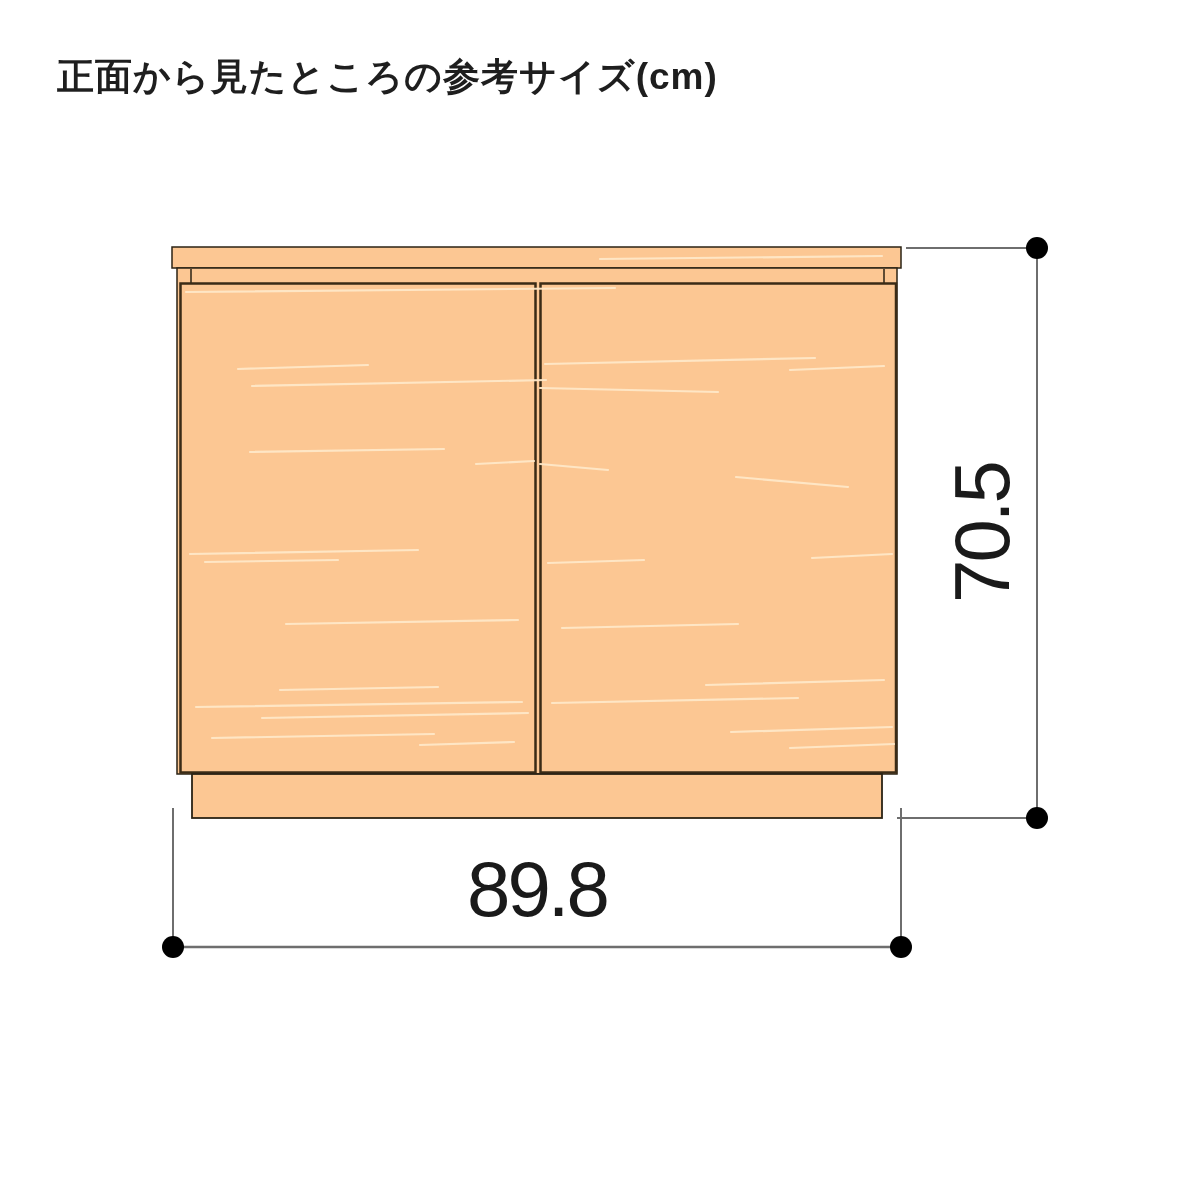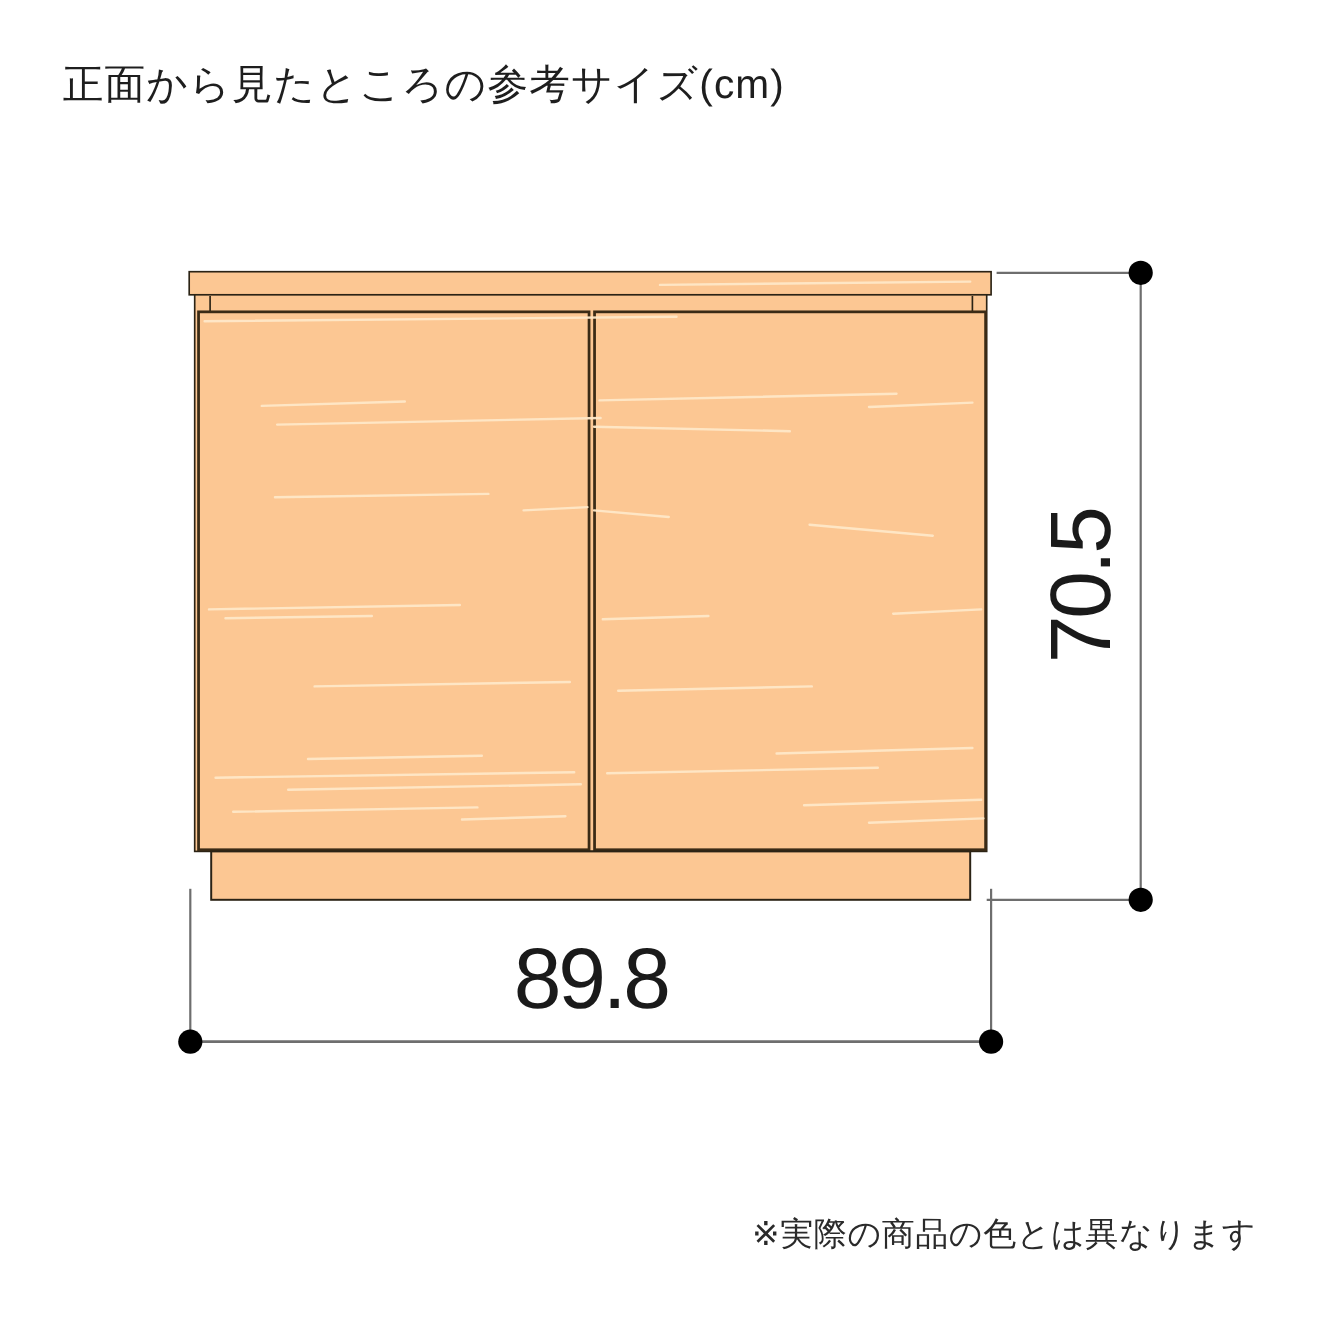--- a/index.html
+++ b/index.html
@@ -13,21 +13,21 @@
     width: 1200px;
     height: 1200px;
     background: #ffffff;
     overflow: hidden;
   }
   .page-title {
     position: absolute;
     left: 57px;
     top: 52px;
     font-size: 37px;
-    font-weight: 400;
+    font-weight: 700;
     letter-spacing: 1px;
     color: #1e1e1e;
     white-space: nowrap;
     text-align: center;
   }
   .footnote {
     position: absolute;
     right: 58px;
     top: 1102px;
     font-size: 30px;
@@ -120,15 +120,14 @@
       <line x1="173" y1="947" x2="901" y2="947" stroke-width="2.5"></line>
       <g stroke="none" fill="#000000">
         <circle cx="173" cy="947" r="11"></circle>
         <circle cx="901" cy="947" r="11"></circle>
       </g>
     </g>
     <text class="dim-label" x="537" y="916" text-anchor="middle" stroke="none" fill="#1A1A1A">89.8</text>
 
   </svg>
 
-  <div class="footnote">※実際の商品の色とは異なります</div>
 
 </div>
 
 </body></html>

